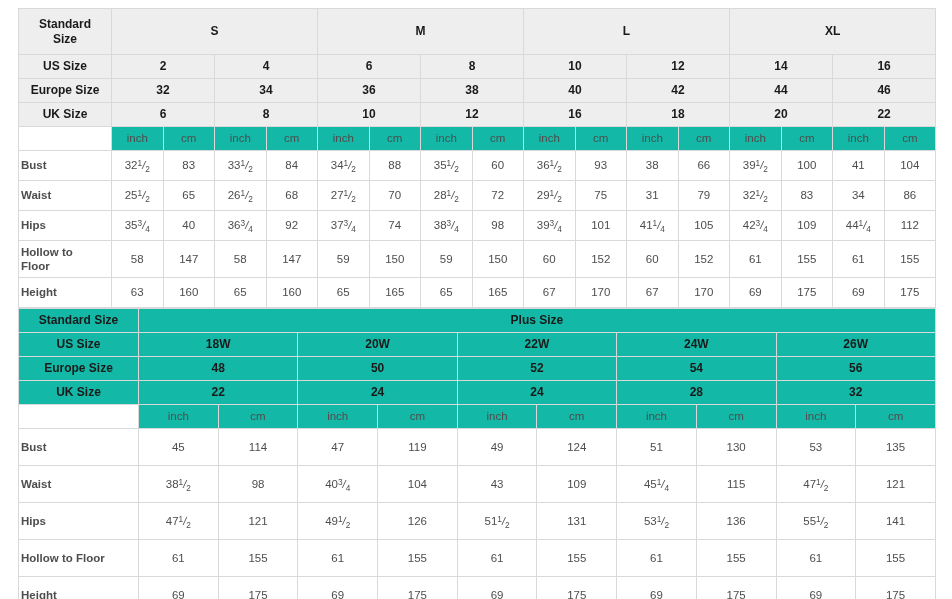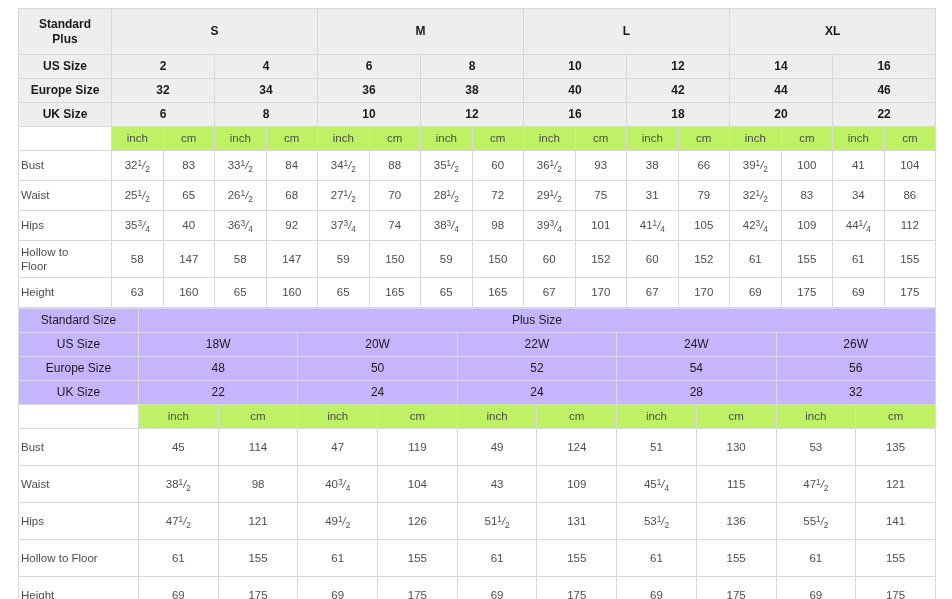--- a/index.html
+++ b/index.html
@@ -46,43 +46,43 @@
     background: #eeeeee;
     color: #1a1a1a;
     font-weight: bold;
     font-size: 12px;
   }
   
   table.sizechart td.rowlabel {
     text-align: left;
     font-size: 11.5px;
     color: #4d4d4d;
-    font-weight: normal;
+    font-weight: bold;
     background: #ffffff;
   }
   table.sizechart td.unit {
     font-size: 11.5px;
     color: #4d4d4d;
-    background: #bef264;
+    background: #14b8a6;
     font-weight: normal;
   }
   td.blank { background: #ffffff; }
 
   
   tr.r-group td { height: 46px; }
   tr.r-size  td { height: 24px; }
   tr.r-unit  td { height: 24px; }
   tr.r-data  td { height: 30px; }
   tr.r-data2 td { height: 37px; }
 
   
   table.plus td.hd-plus {
-    background: #c4b5fd;
+    background: #14b8a6;
     color: #1a1a1a;
-    font-weight: normal;
+    font-weight: bold;
     font-size: 12px;
   }
 
   
   .frac { white-space: nowrap; }
   .frac sup { font-size: 0.72em; vertical-align: 0.42em; line-height: 0; }
   .frac .sl  { font-size: 0.95em; font-style: italic; }
   .frac sub { font-size: 0.72em; vertical-align: -0.42em; line-height: 0; }
 </style>
 </head>
@@ -93,21 +93,21 @@
   <table class="sizechart standard">
     <colgroup>
       <col style="width:93px">
       <col span="16" style="width:51.5px">
     </colgroup>
     <tbody>
 
       <tr class="r-group">
         <td class="hd-label" rowspan="1">
           <span>Standard</span><br>
-          <span>Plus</span>
+          <span>Size</span>
         </td>
         <td class="hd" colspan="4">S</td>
         <td class="hd" colspan="4">M</td>
         <td class="hd" colspan="4">L</td>
         <td class="hd" colspan="4">XL</td>
       </tr>
 
       <tr class="r-size">
         <td class="hd-label">US Size</td>
         <td class="hd" colspan="2">2</td>

